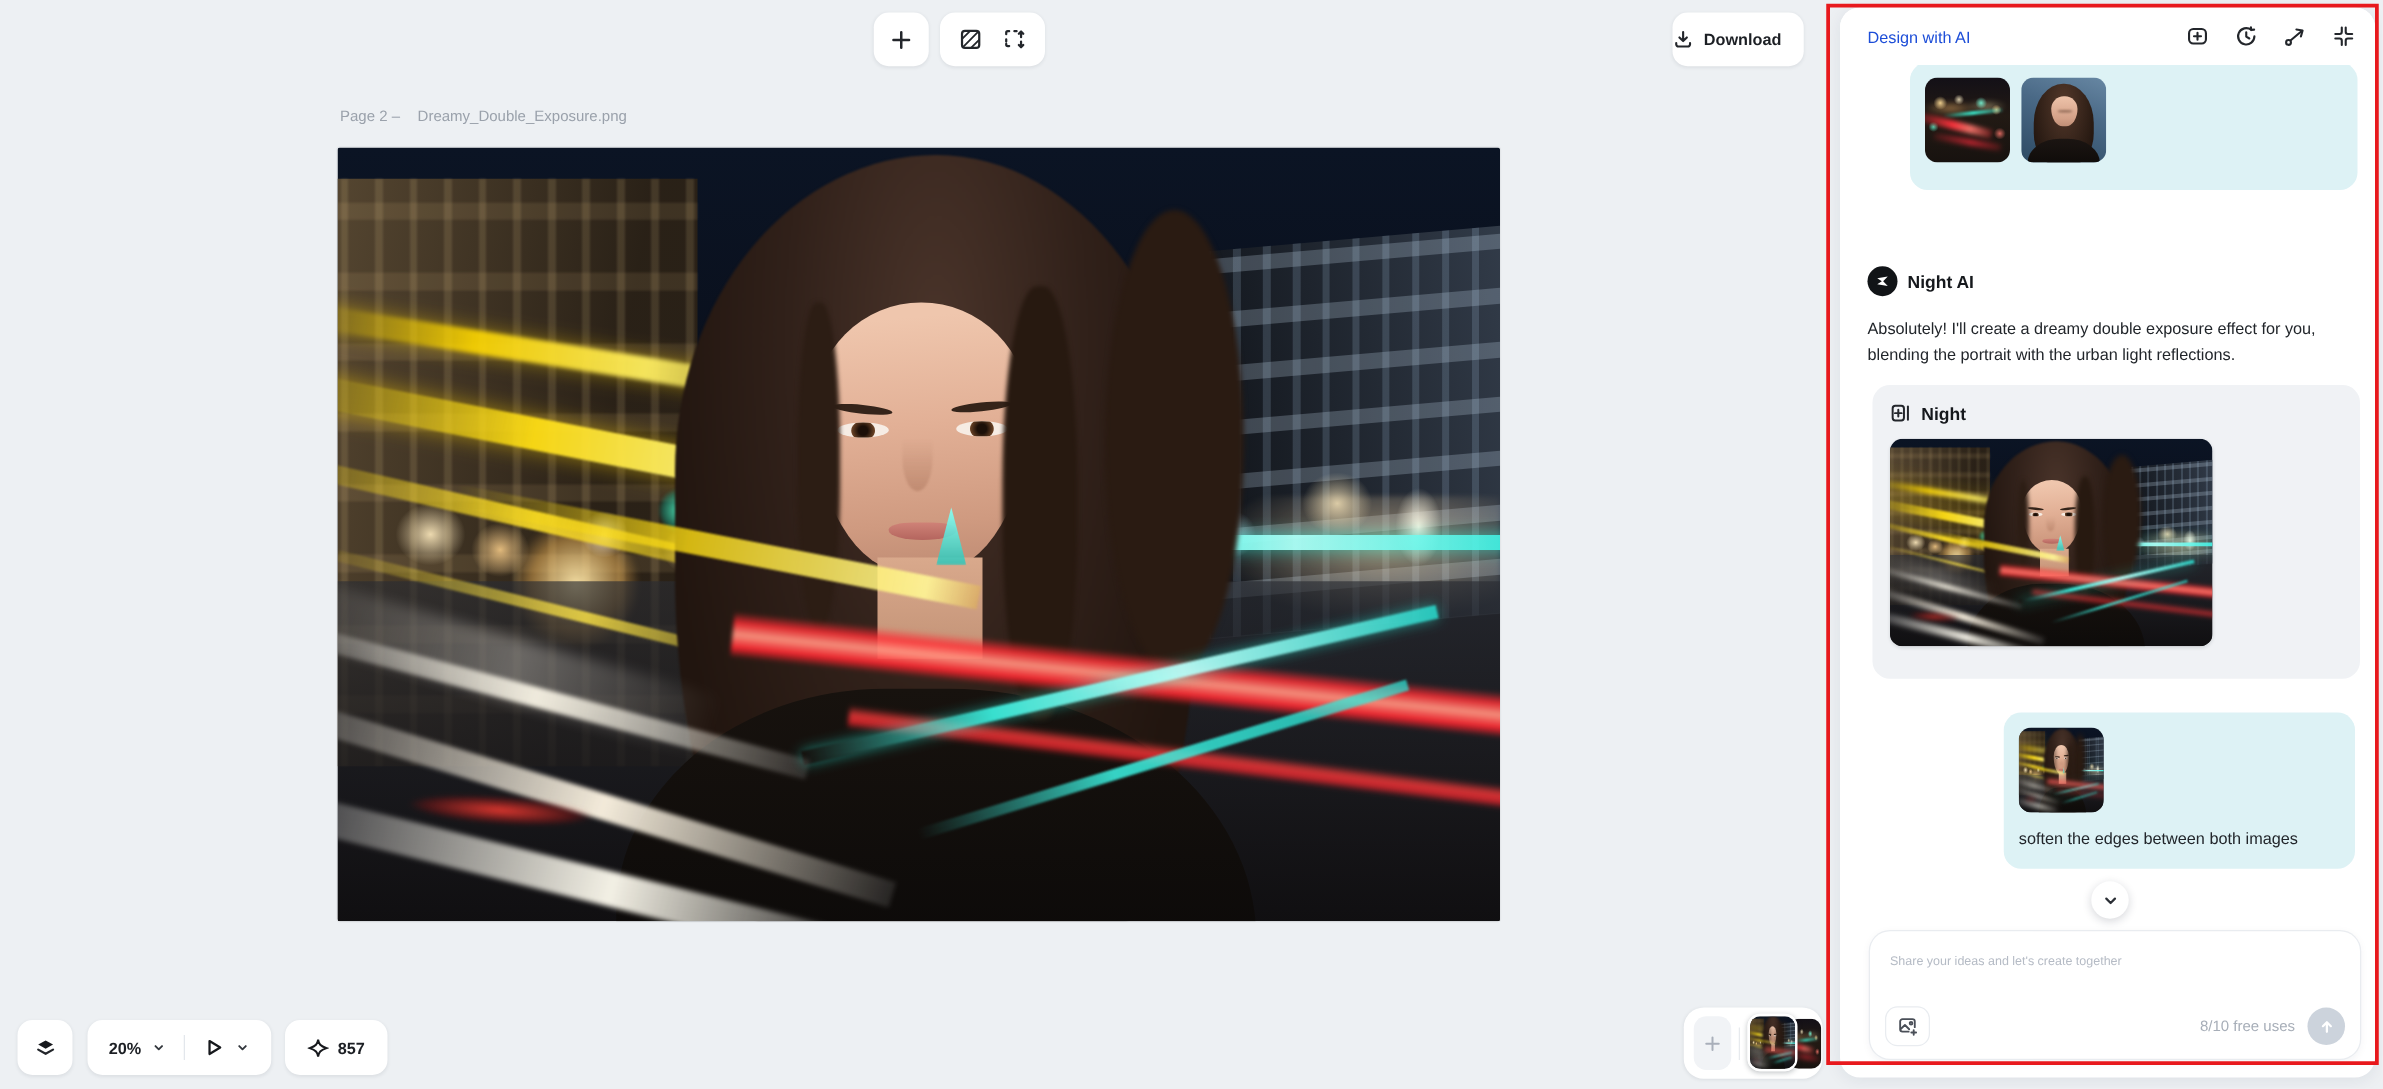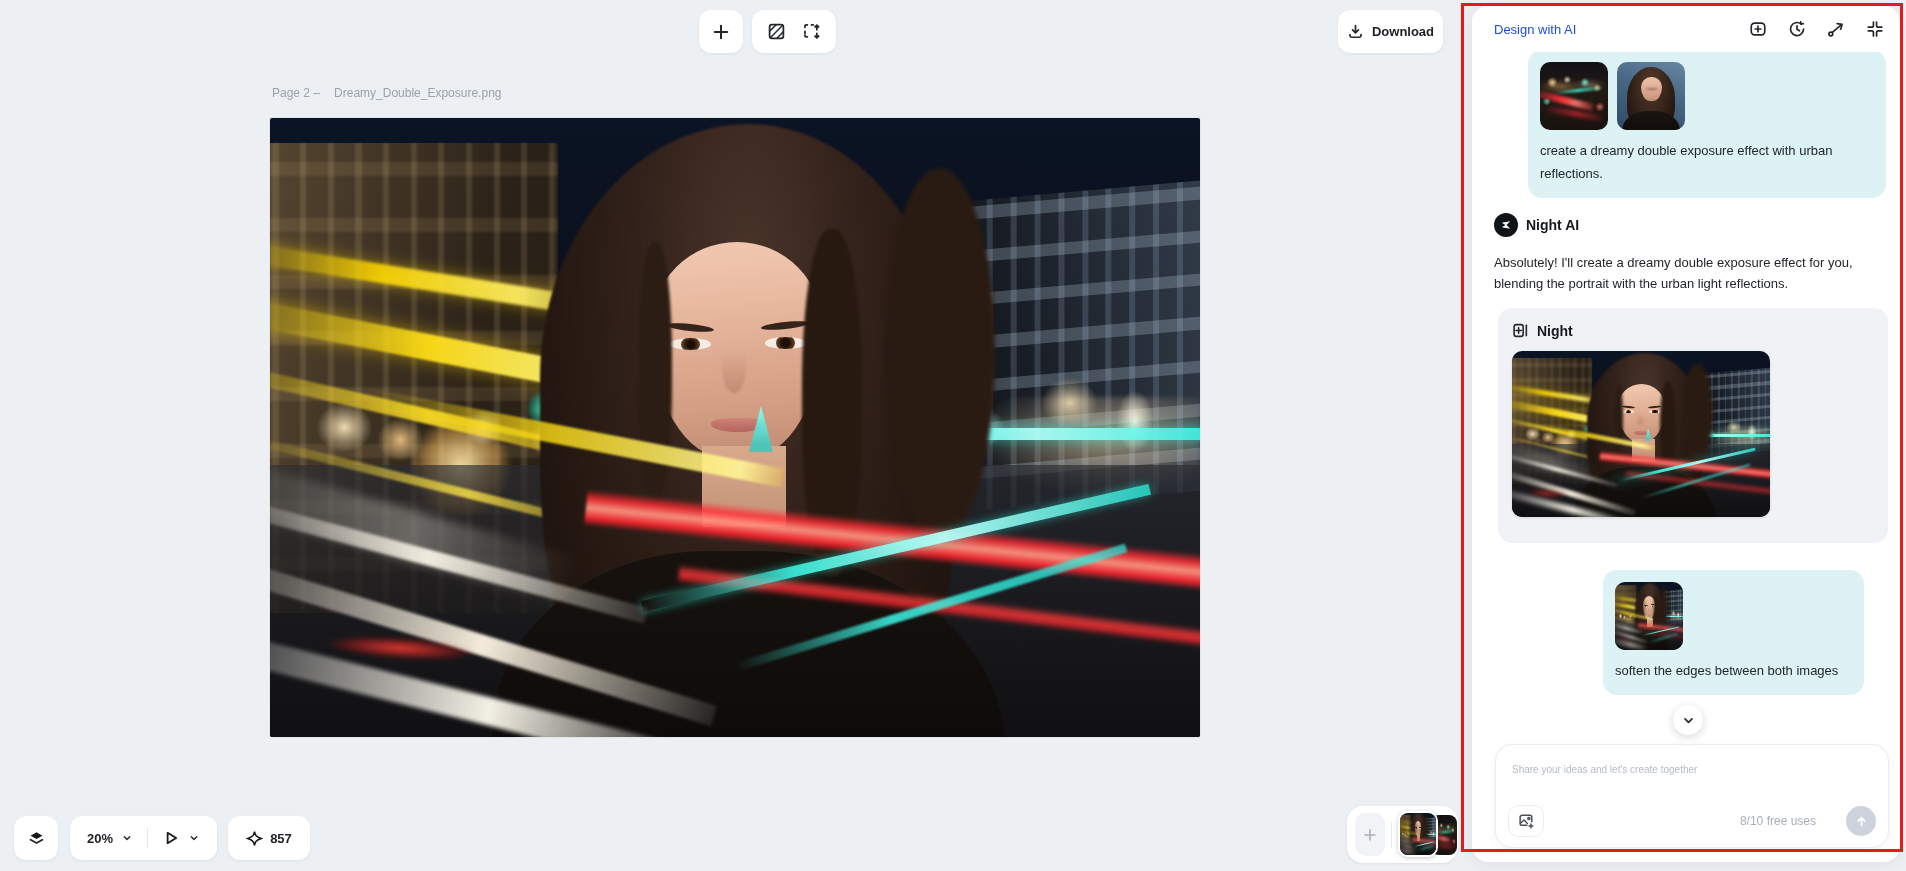--- a/index.html
+++ b/index.html
@@ -13,21 +13,21 @@
   .ico { color:#23262b; }
 
   
   .tl-pill { position:absolute; left:8px; top:6px; height:41px; width:198px; border-radius:14px;
              background:rgba(255,255,255,.6); display:flex; align-items:center; gap:6px; padding:0 14px; }
   .doc-title { font-size:13px; font-weight:700; color:#1c1f24; margin-left:10px; white-space:nowrap; }
 
   .tc-btn { position:absolute; top:10px; width:44px; height:43px; display:flex; align-items:center; justify-content:center; }
   .tc-group { position:absolute; top:10px; left:752px; width:84px; height:43px; display:flex; align-items:center; justify-content:space-evenly; }
 
-  .dl-btn { position:absolute; left:1338px; top:10px; width:105px; height:43px; display:flex; align-items:center; justify-content:center; gap:8px; font-size:13px; font-weight:700; color:#1c1f24; }
+  .dl-btn { position:absolute; left:1338px; top:10px; width:105px; height:43px; display:flex; align-items:center; gap:8px; font-size:13px; font-weight:700; color:#1c1f24; }
 
   
   .page-label { position:absolute; left:272px; top:86px; font-size:12px; color:#9aa1ab; display:flex; gap:14px; }
   .canvas-wrap { position:absolute; left:270px; top:118px; width:930px; height:619px; border-radius:2px; overflow:hidden; box-shadow:0 0 0 1px rgba(0,0,0,.04); }
 
   
   .bl-btn { position:absolute; top:816px; height:44px; display:flex; align-items:center; justify-content:center; }
   .zoom-pill { left:70px; width:147px; gap:8px; padding:0 12px; }
   .pill-sep { width:1px; height:20px; background:#e3e7ec; margin:0 6px; }
   .zoom-txt { font-size:13px; font-weight:700; color:#1c1f24; }
@@ -57,27 +57,27 @@
   .ai-row { position:absolute; left:22px; top:207px; display:flex; align-items:center; gap:8px; }
   .ai-avatar { width:24px; height:24px; border-radius:50%; background:#111417; display:flex; align-items:center; justify-content:center; }
   .ai-name { font-size:14px; font-weight:700; color:#15181c; }
   .ai-msg { position:absolute; left:22px; top:246px; width:394px; font-size:13px; line-height:1.65; color:#22262b; }
 
   .design-card { position:absolute; left:26px; top:302px; width:390px; height:235px; background:#f0f2f5; border-radius:14px; padding:14px; }
   .design-head { display:flex; align-items:center; gap:8px; margin-bottom:12px; }
   .design-title { font-size:14px; font-weight:700; color:#15181c; }
   .design-img { width:258px; height:166px; border-radius:10px; overflow:hidden; position:relative; box-shadow:0 1px 3px rgba(20,30,40,.12); }
 
-  .bub2 { left:131px; top:564px; width:261px; }
+  .bub2 { left:131px; top:564px; width:281px; }
   .scroll-btn { position:absolute; left:201px; top:699px; width:30px; height:30px; border-radius:50%; background:#fff; box-shadow:0 2px 8px rgba(20,30,50,.18); display:flex; align-items:center; justify-content:center; z-index:6; }
 
   .chat-box { position:absolute; left:24px; top:739px; width:392px; height:102px; border-radius:16px; background:#fff; box-shadow:0 0 0 1px #e9ecf0, 0 2px 8px rgba(25,40,60,.06); padding:14px 14px 12px 16px; }
   .chat-input { width:100%; border:none; outline:none; font-size:10px; color:#20242a; font-family:"Liberation Sans",sans-serif; background:transparent; }
   .chat-input::placeholder { color:#b5bbc5; }
-  .chat-controls { position:absolute; left:12px; right:12px; bottom:10px; display:flex; align-items:center;gap:20px; }
+  .chat-controls { position:absolute; left:12px; right:12px; bottom:10px; display:flex; align-items:center; }
   .img-add-btn { width:36px; height:32px; border-radius:10px; border:1px solid #e9ecf0; display:flex; align-items:center; justify-content:center; color:#4a4f58; }
   .usage { margin-left:auto; font-size:12px; color:#a7aeb8; padding-right:10px; }
   .send-btn { width:30px; height:30px; border-radius:50%; background:#ccd3dc; display:flex; align-items:center; justify-content:center; }
 
   .annotation { position:absolute; left:1461px; top:3px; width:442px; height:849px; border:3px solid #e8191d; z-index:50; pointer-events:none; }
 
   
   .art { position:absolute; inset:0; overflow:hidden; }
   .sc { background:linear-gradient(180deg,#0b1424 0%,#0a101d 28%,#171a22 52%,#191a20 70%,#141216 100%); }
   .sc div { position:absolute; }
@@ -418,21 +418,20 @@
 </div>
         <div class="att-thumb slot-portrait">
   <div class="art pp">
     <div class="pp-hair"></div>
               <div class="pp-face"></div>
               <div class="pp-feat"></div>
               <div class="pp-body"></div>
   </div>
 </div>
       </div>
-      <div>create a dreamy double exposure effect with urban reflections.</div>
     </div>
 
     <div class="ai-row">
       <span class="ai-avatar">
         <svg width="14" height="14" viewBox="0 0 16 16">
             <path d="M3.2 5.3 L12.8 3.6 L8.6 8 L12.8 12.4 L3.2 10.7 L7.4 8 Z" fill="#ffffff"></path>
           </svg>
       </span>
       <span class="ai-name">Night AI</span>
     </div>

